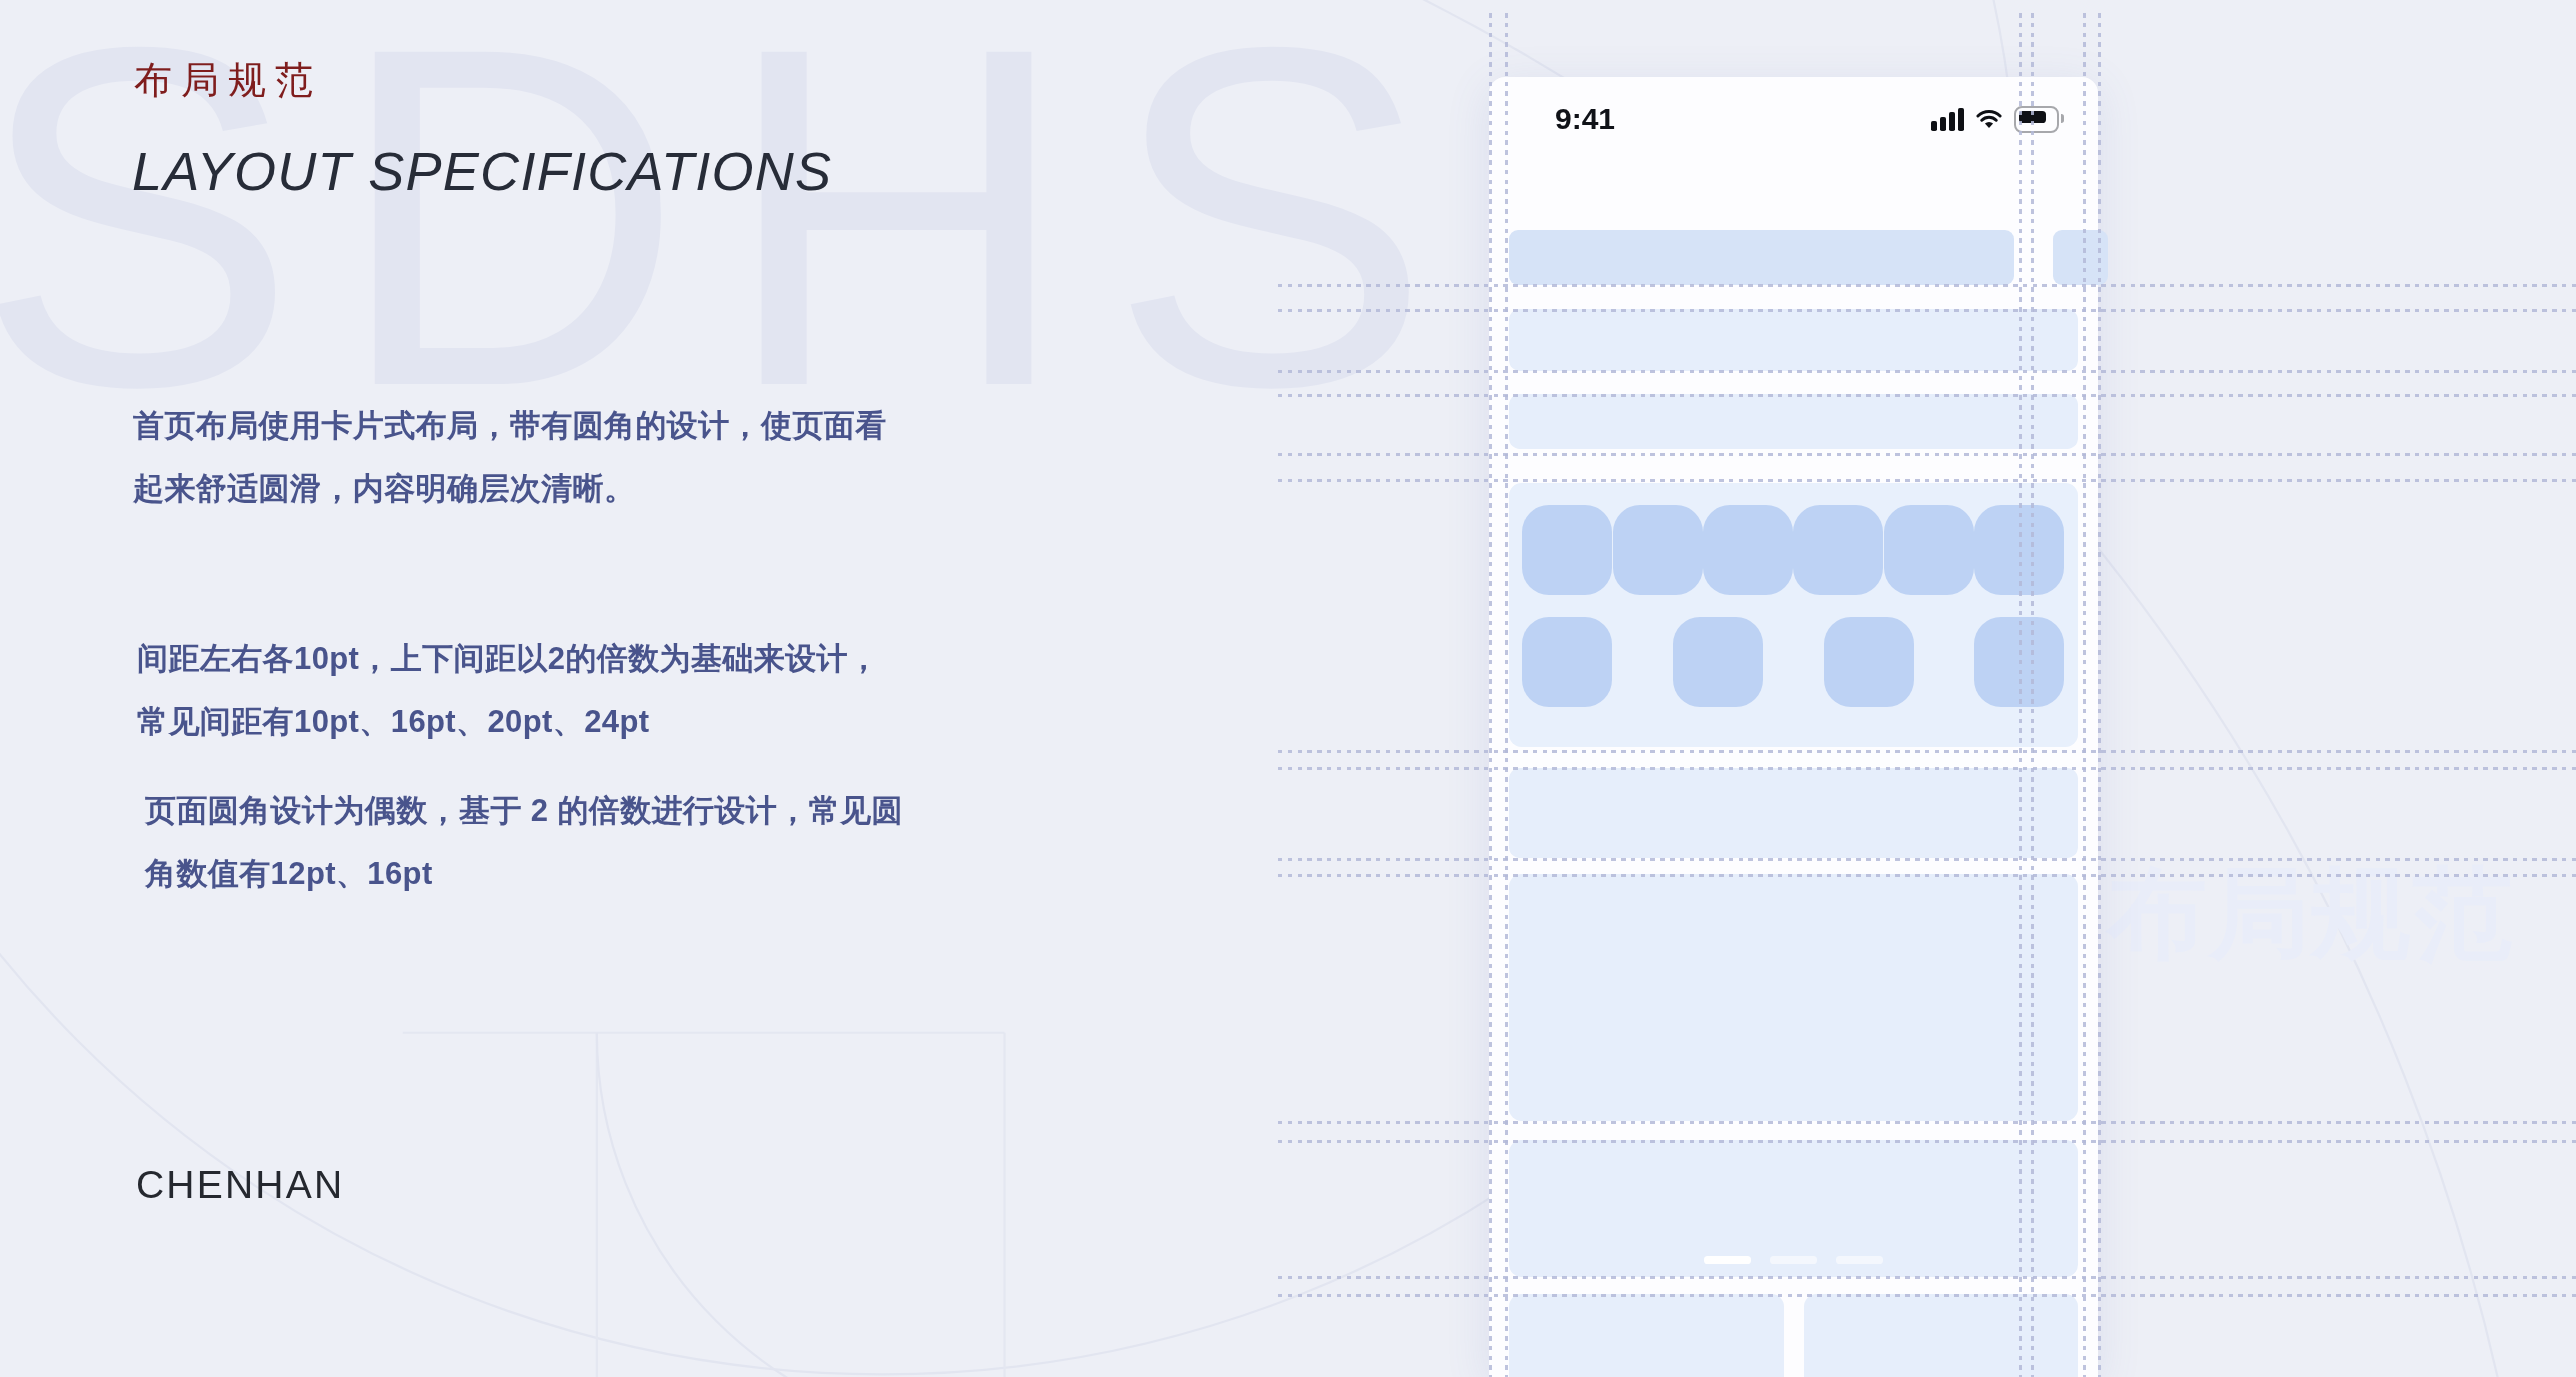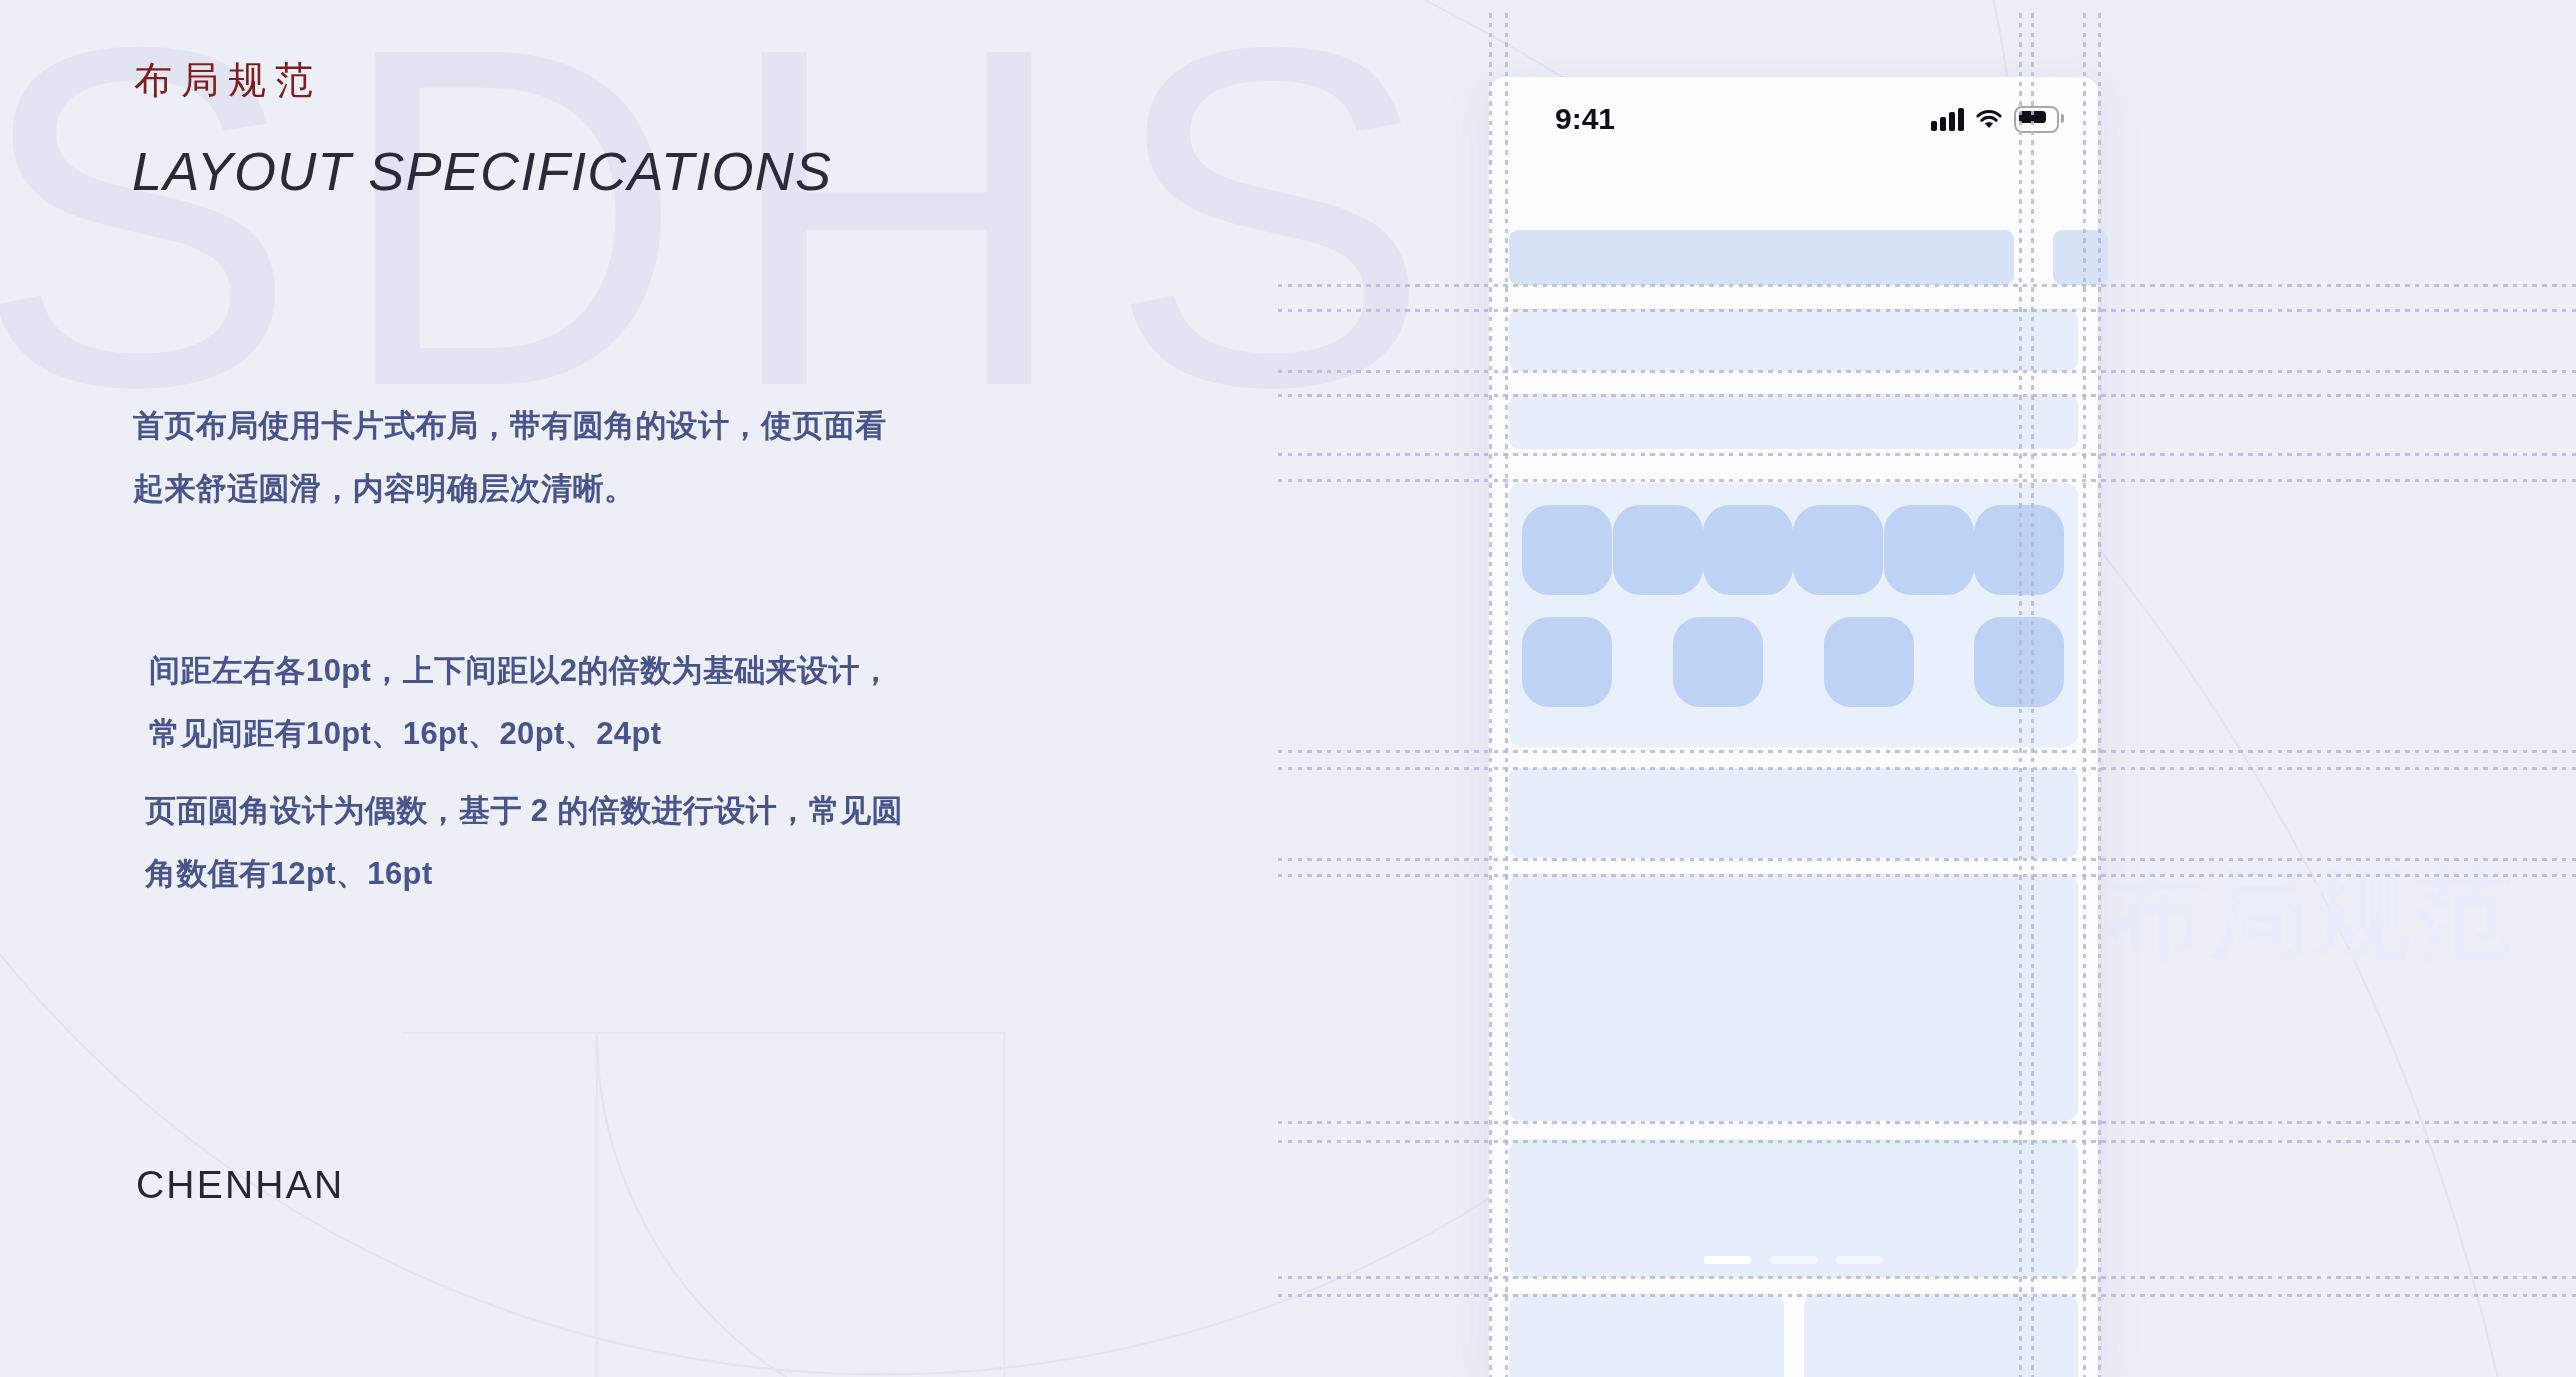--- a/index.html
+++ b/index.html
@@ -100,21 +100,21 @@
   <path d="M667 1155 A456 456 0 0 0 1123 1611" stroke="#e2e5f0" stroke-width="2.5"></path>
 </svg>
 
 <div class="wm-right">布局规范</div>
 
 <h1 class="title-cn" style="margin:0">布局规范</h1>
 <h2 class="title-en" style="margin:0">LAYOUT SPECIFICATIONS</h2>
 
 <p class="paragraph p1" style="margin:0">首页布局使用卡片式布局，带有圆角的设计，使页面看
 起来舒适圆滑，内容明确层次清晰。</p>
-<p class="paragraph p2" style="margin:16px">间距左右各10pt，上下间距以2的倍数为基础来设计，
+<p class="paragraph p2" style="margin:4px">间距左右各10pt，上下间距以2的倍数为基础来设计，
 常见间距有10pt、16pt、20pt、24pt</p>
 <p class="paragraph p3" style="margin:12px">页面圆角设计为偶数，基于 2 的倍数进行设计，常见圆
 角数值有12pt、16pt</p>
 
 <div class="author">CHENHAN</div>
 
 <div class="phone">
   <div class="status-time">9:41</div>
   <div class="status-icons">
     <span class="sig">

